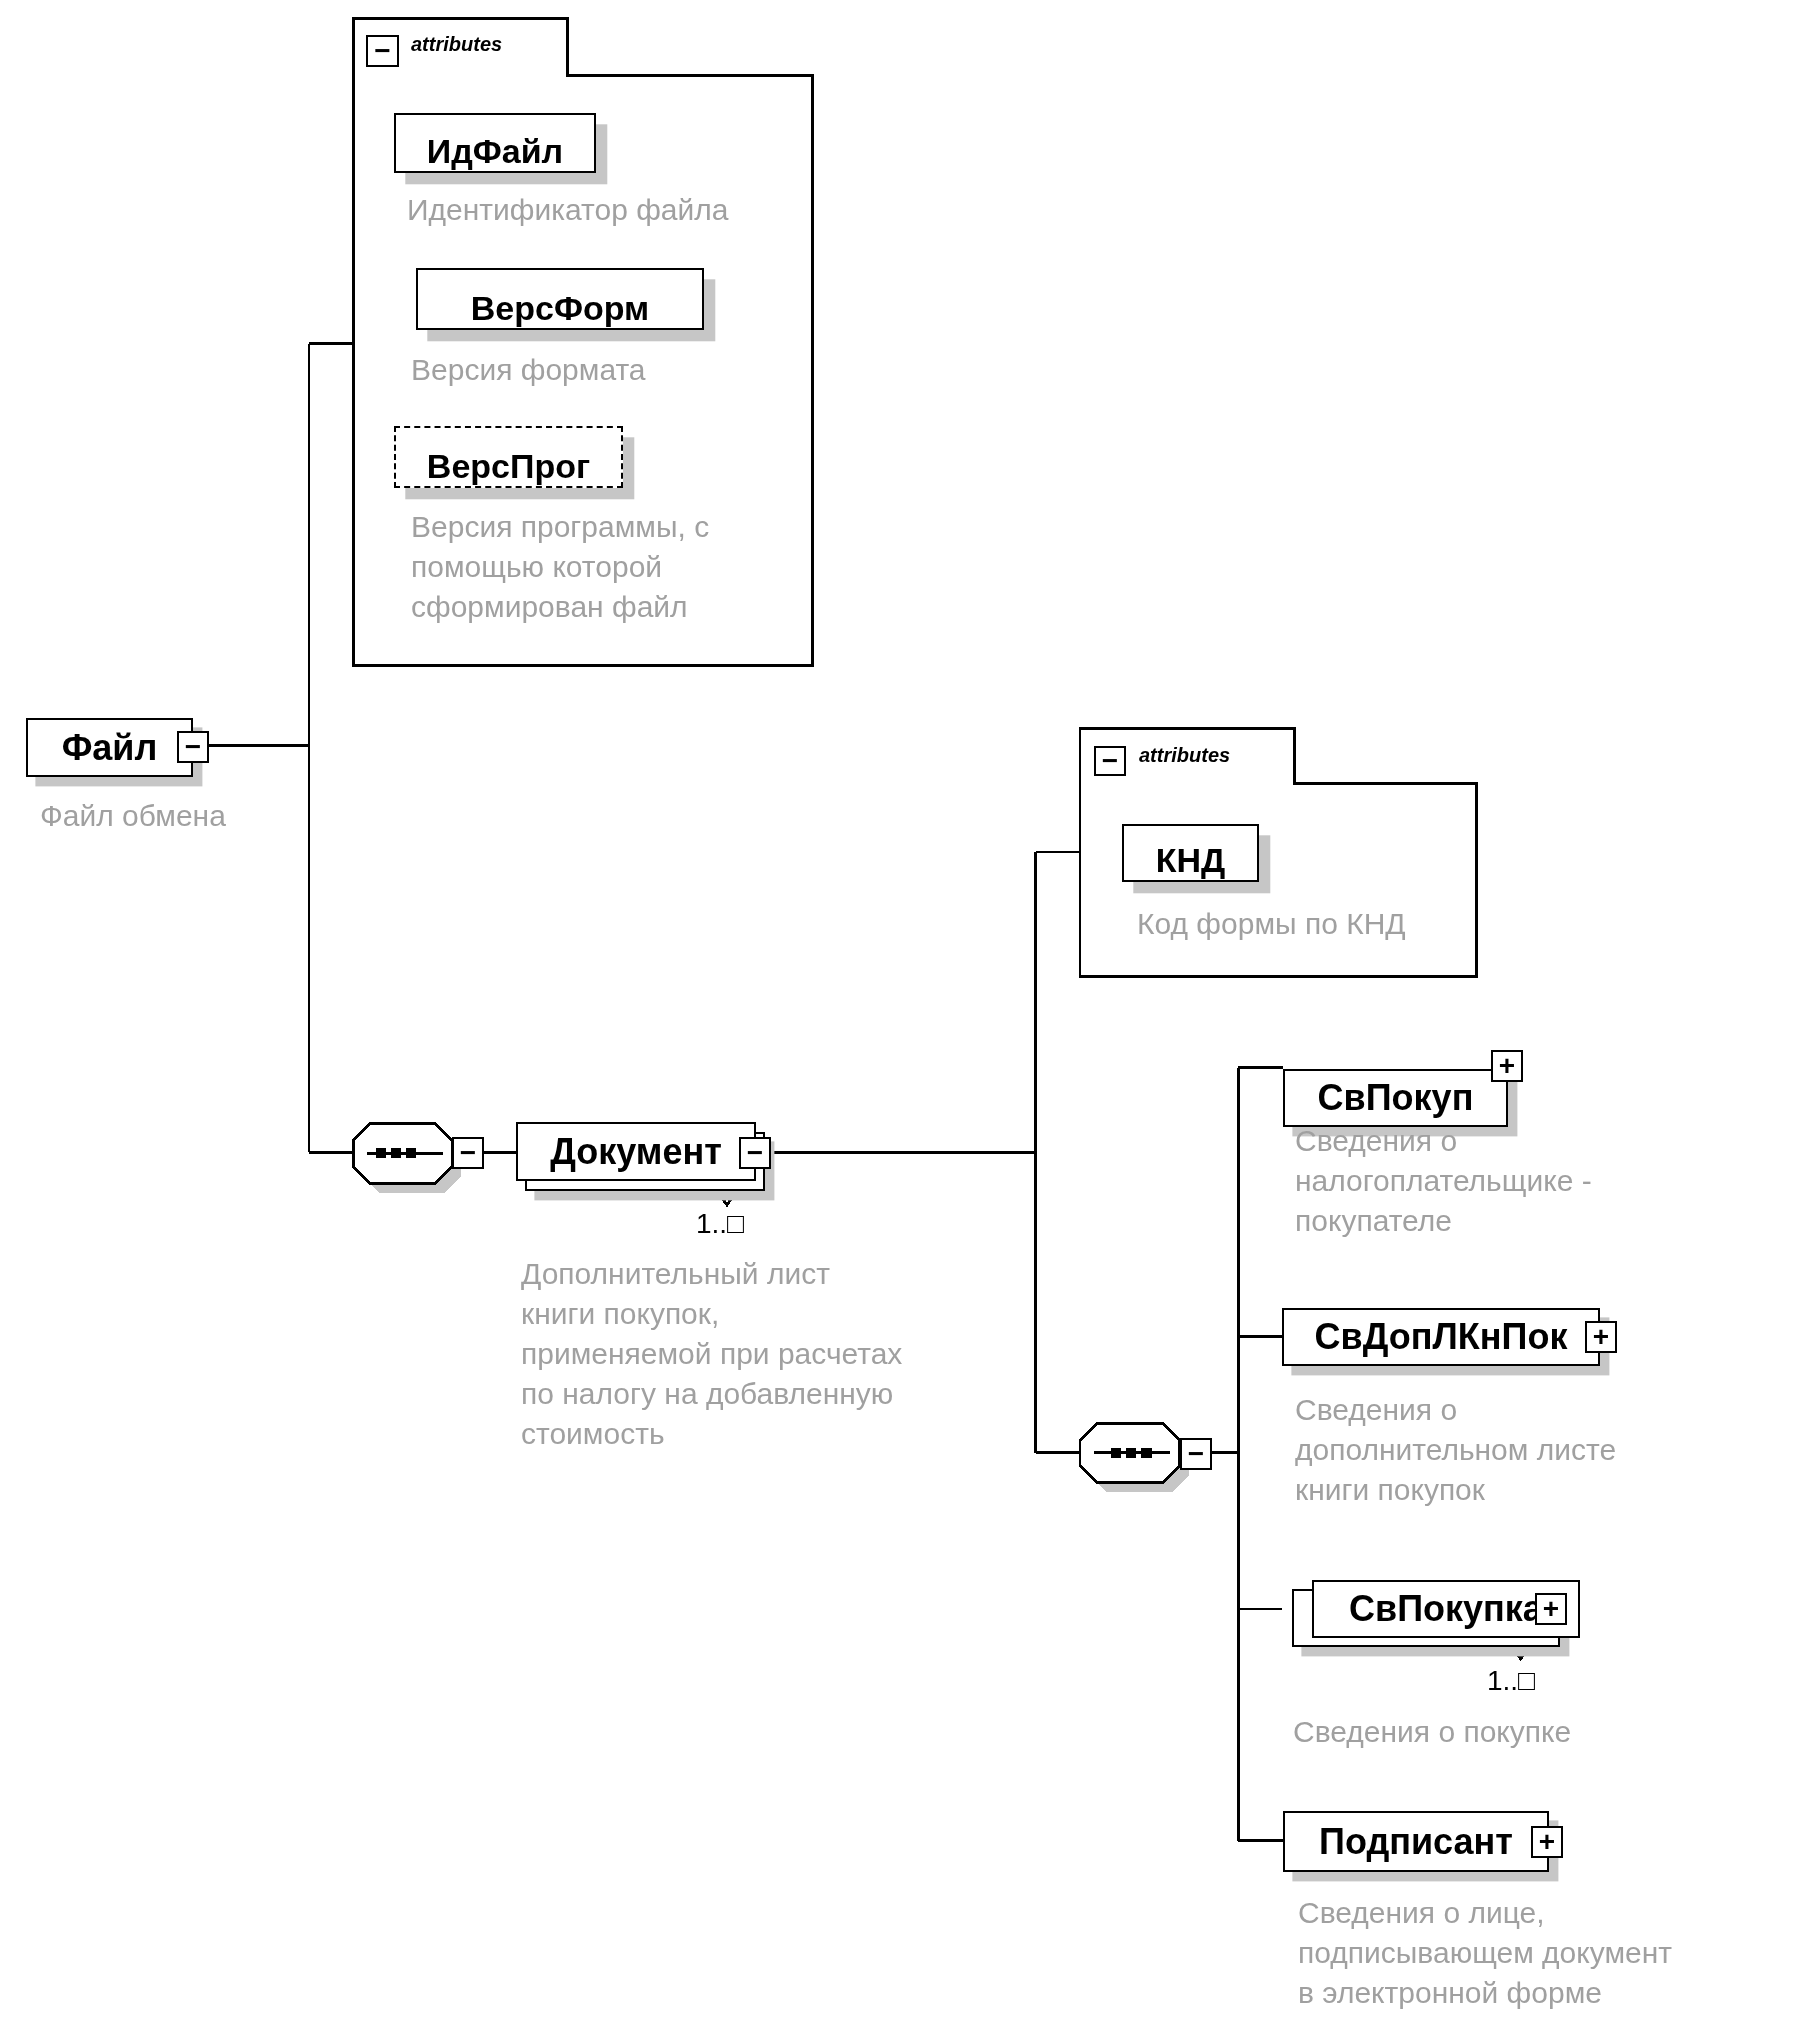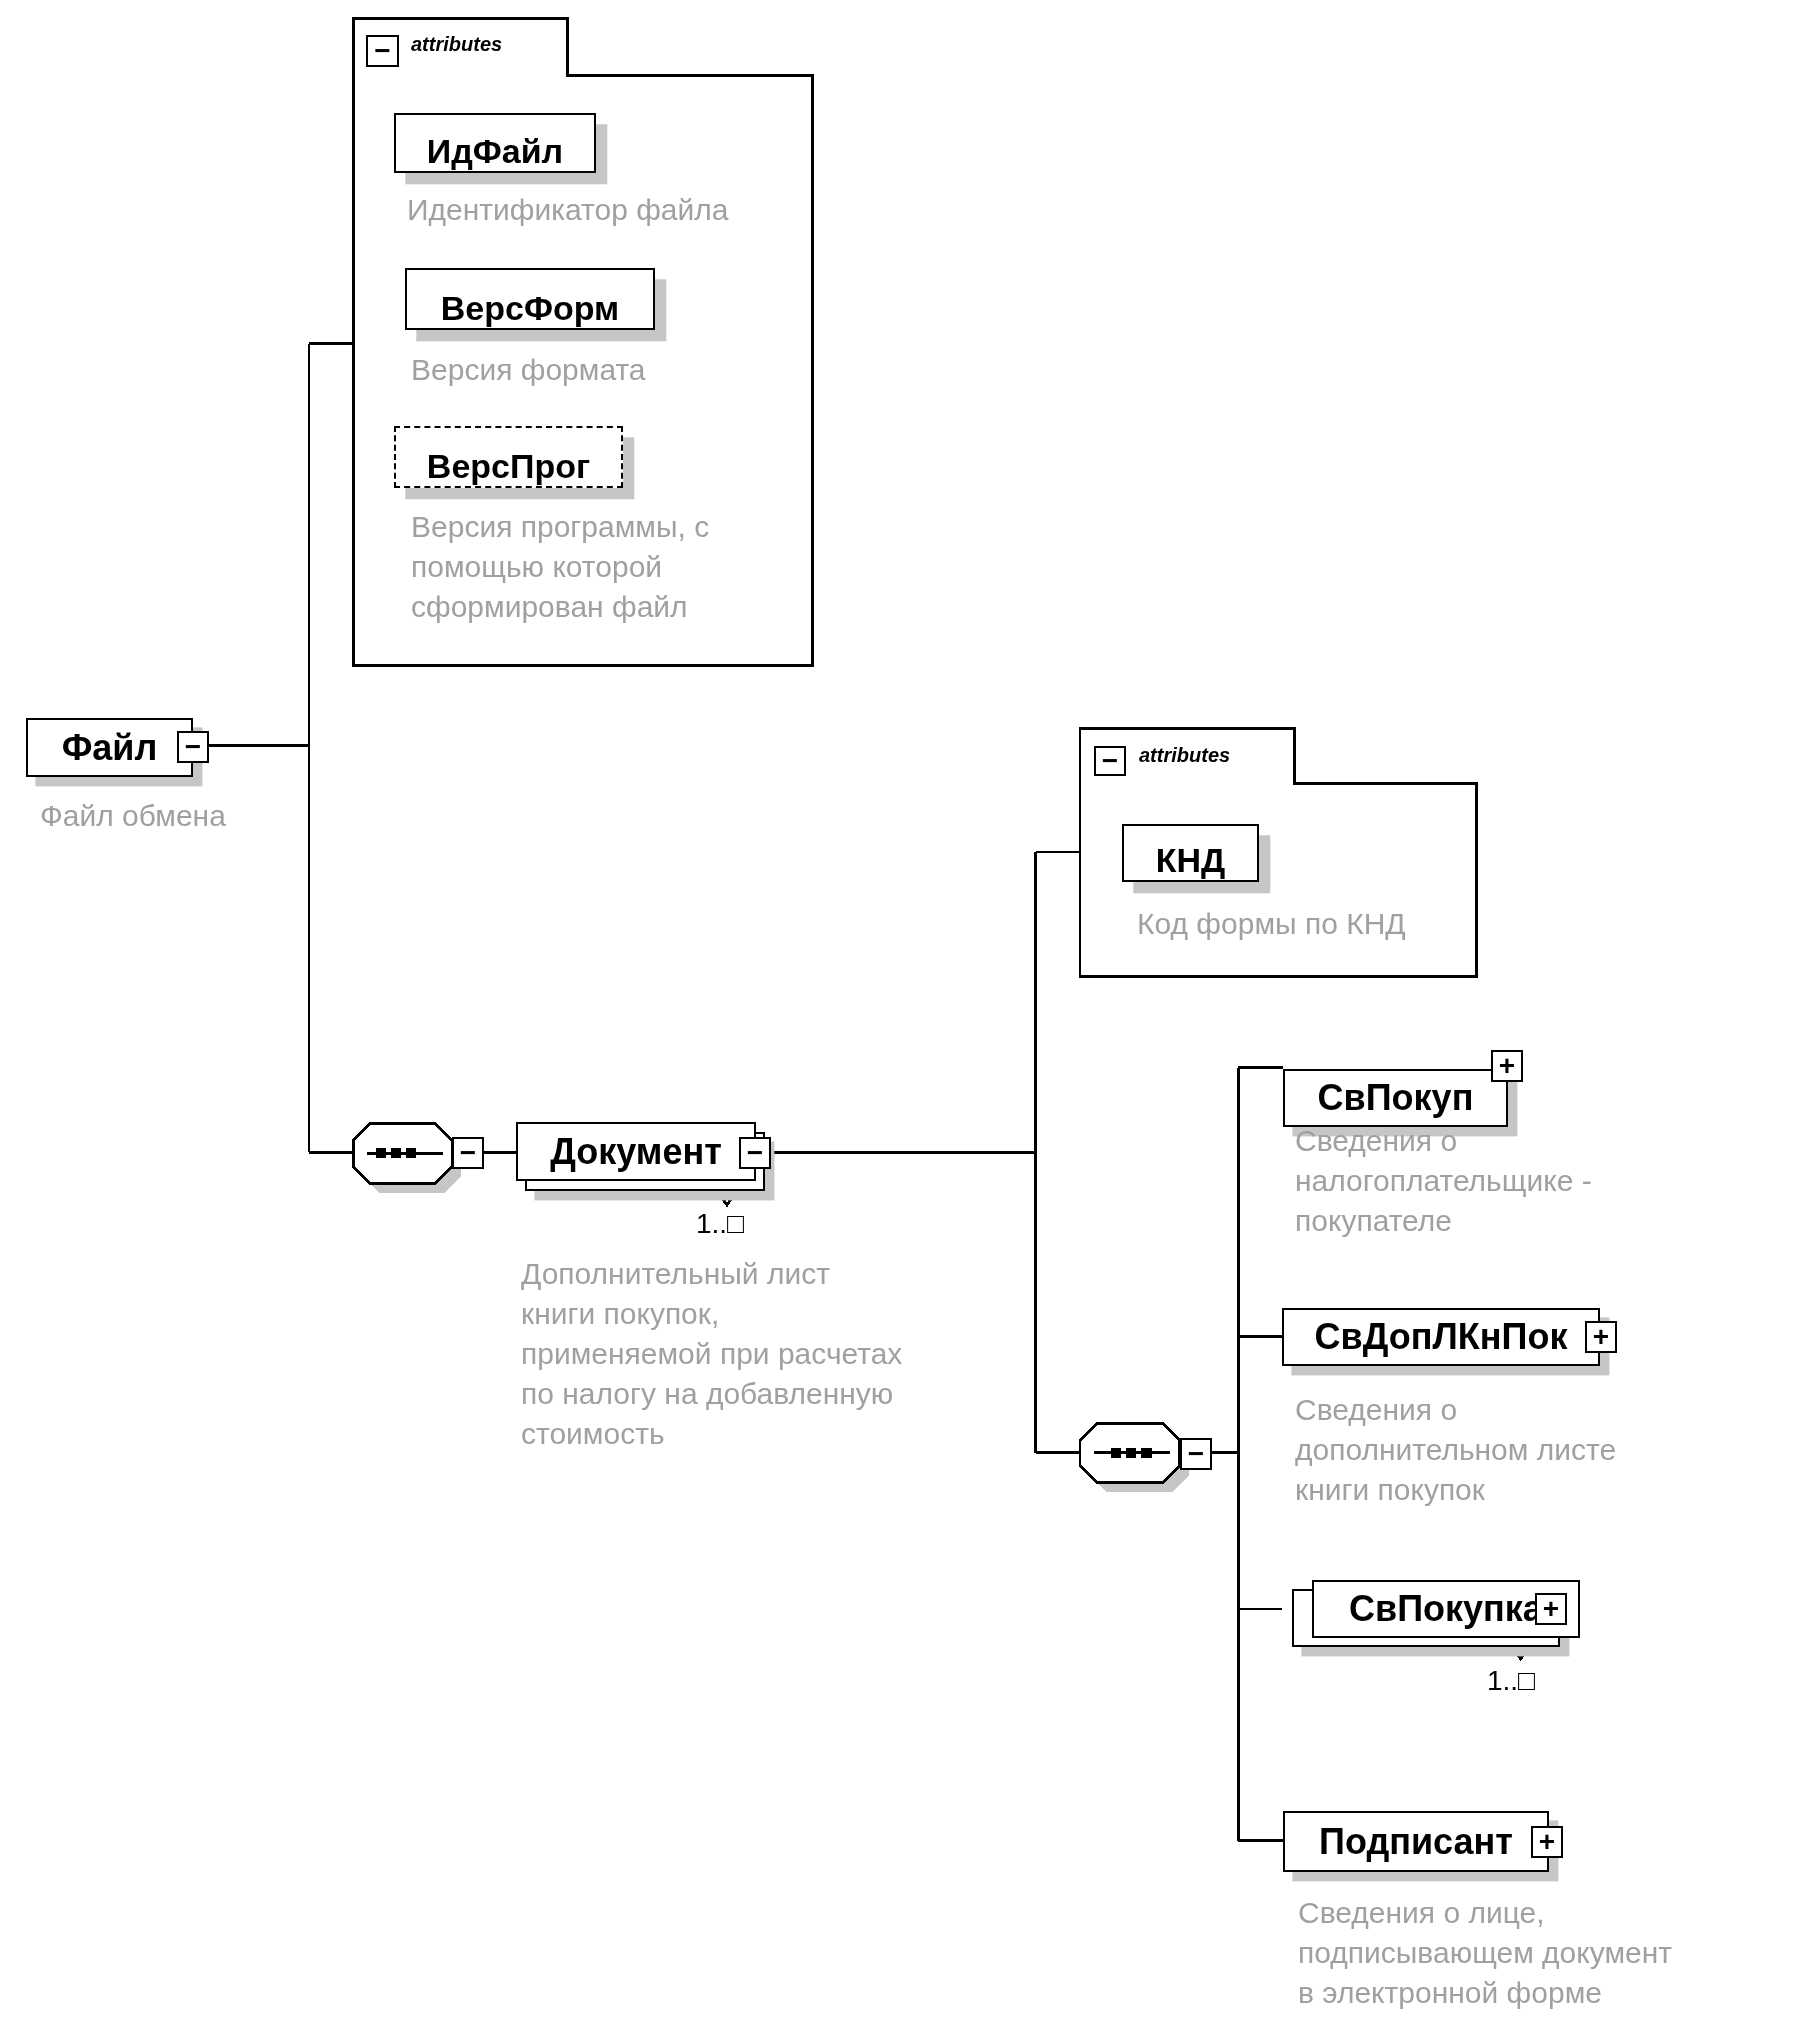--- a/index.html
+++ b/index.html
@@ -107,21 +107,21 @@
   <div class="annotation" style="left:40px;top:796px;width:395px;">Файл обмена</div>
 
   <div class="expander" style="left:366px;top:35px;width:33px;height:32px;">−</div>
   <div class="attr-header" style="left:411px;top:33px;">attributes</div>
 
   <div class="attr" style="left:394px;top:113px;width:202px;height:60px;">
     <span>ИдФайл</span>
   </div>
   <div class="annotation" style="left:407px;top:190px;width:405px;">Идентификатор файла</div>
 
-  <div class="attr" style="left:405px;top:268px;width:250px;height:62px;">
+  <div class="attr" style="left:416px;top:268px;width:288px;height:62px;">
     <span>ВерсФорм</span>
   </div>
   <div class="annotation" style="left:411px;top:350px;width:405px;">Версия формата</div>
 
   <div class="attr optional" style="left:394px;top:426px;width:229px;height:62px;">
     <span>ВерсПрог</span>
   </div>
   <div class="annotation" style="left:411px;top:507px;width:405px;">Версия программы, с
 помощью которой
 сформирован файл</div>
@@ -165,20 +165,21 @@
   <div class="annotation" style="left:1295px;top:1390px;width:424px;">Сведения о
 дополнительном листе
 книги покупок</div>
 
   <div class="node backbox shadowed" style="left:1292px;top:1589px;width:268px;height:58px;"></div>
   <div class="node" style="left:1282px;top:1580px;width:268px;height:58px;margin-left:30px;">
     <span>СвПокупка</span>
   </div>
   <div class="expander" style="left:1535px;top:1593px;">+</div>
   <div class="occurrence" style="left:1394px;top:1665px;width:141px;">1..□</div>
+  <div class="annotation" style="left:1293px;top:1712px;width:424px;">Сведения о покупке</div>
 
   <div class="node shadowed" style="left:1283px;top:1811px;width:266px;height:61px;">
     <span>Подписант</span>
   </div>
   <div class="expander" style="left:1531px;top:1826px;">+</div>
   <div class="annotation" style="left:1298px;top:1893px;width:443px;">Сведения о лице,
 подписывающем документ
 в электронной форме</div>
 
 </div>

